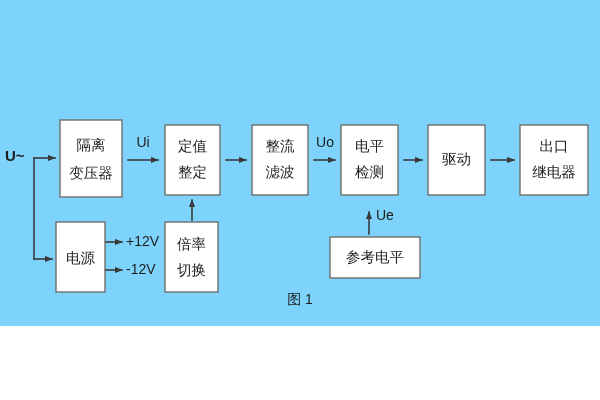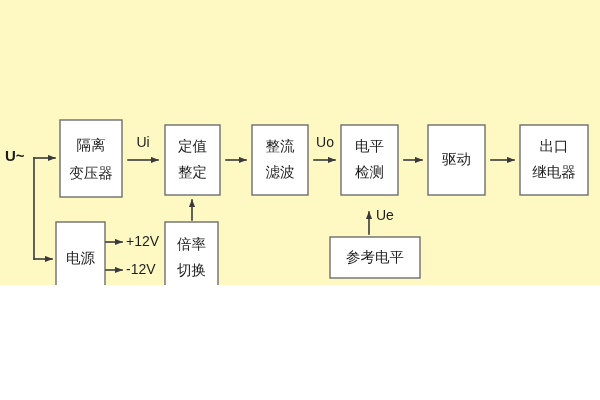--- a/index.html
+++ b/index.html
@@ -3,22 +3,22 @@
 <meta charset="utf-8">
 <style>
   html, body {
     margin: 0;
     padding: 0;
     background: #ffffff;
   }
   #canvas {
     position: relative;
     width: 600px;
-    height: 285px;
-    background: #fef9c3;
+    height: 326px;
+    background: #7dd3fc;
     overflow: hidden;
     font-family: "Liberation Sans", "DejaVu Sans", sans-serif;
   }
   svg.diagram {
     position: absolute;
     left: 0;
     top: 0;
     width: 600px;
     height: 400px;
   }

